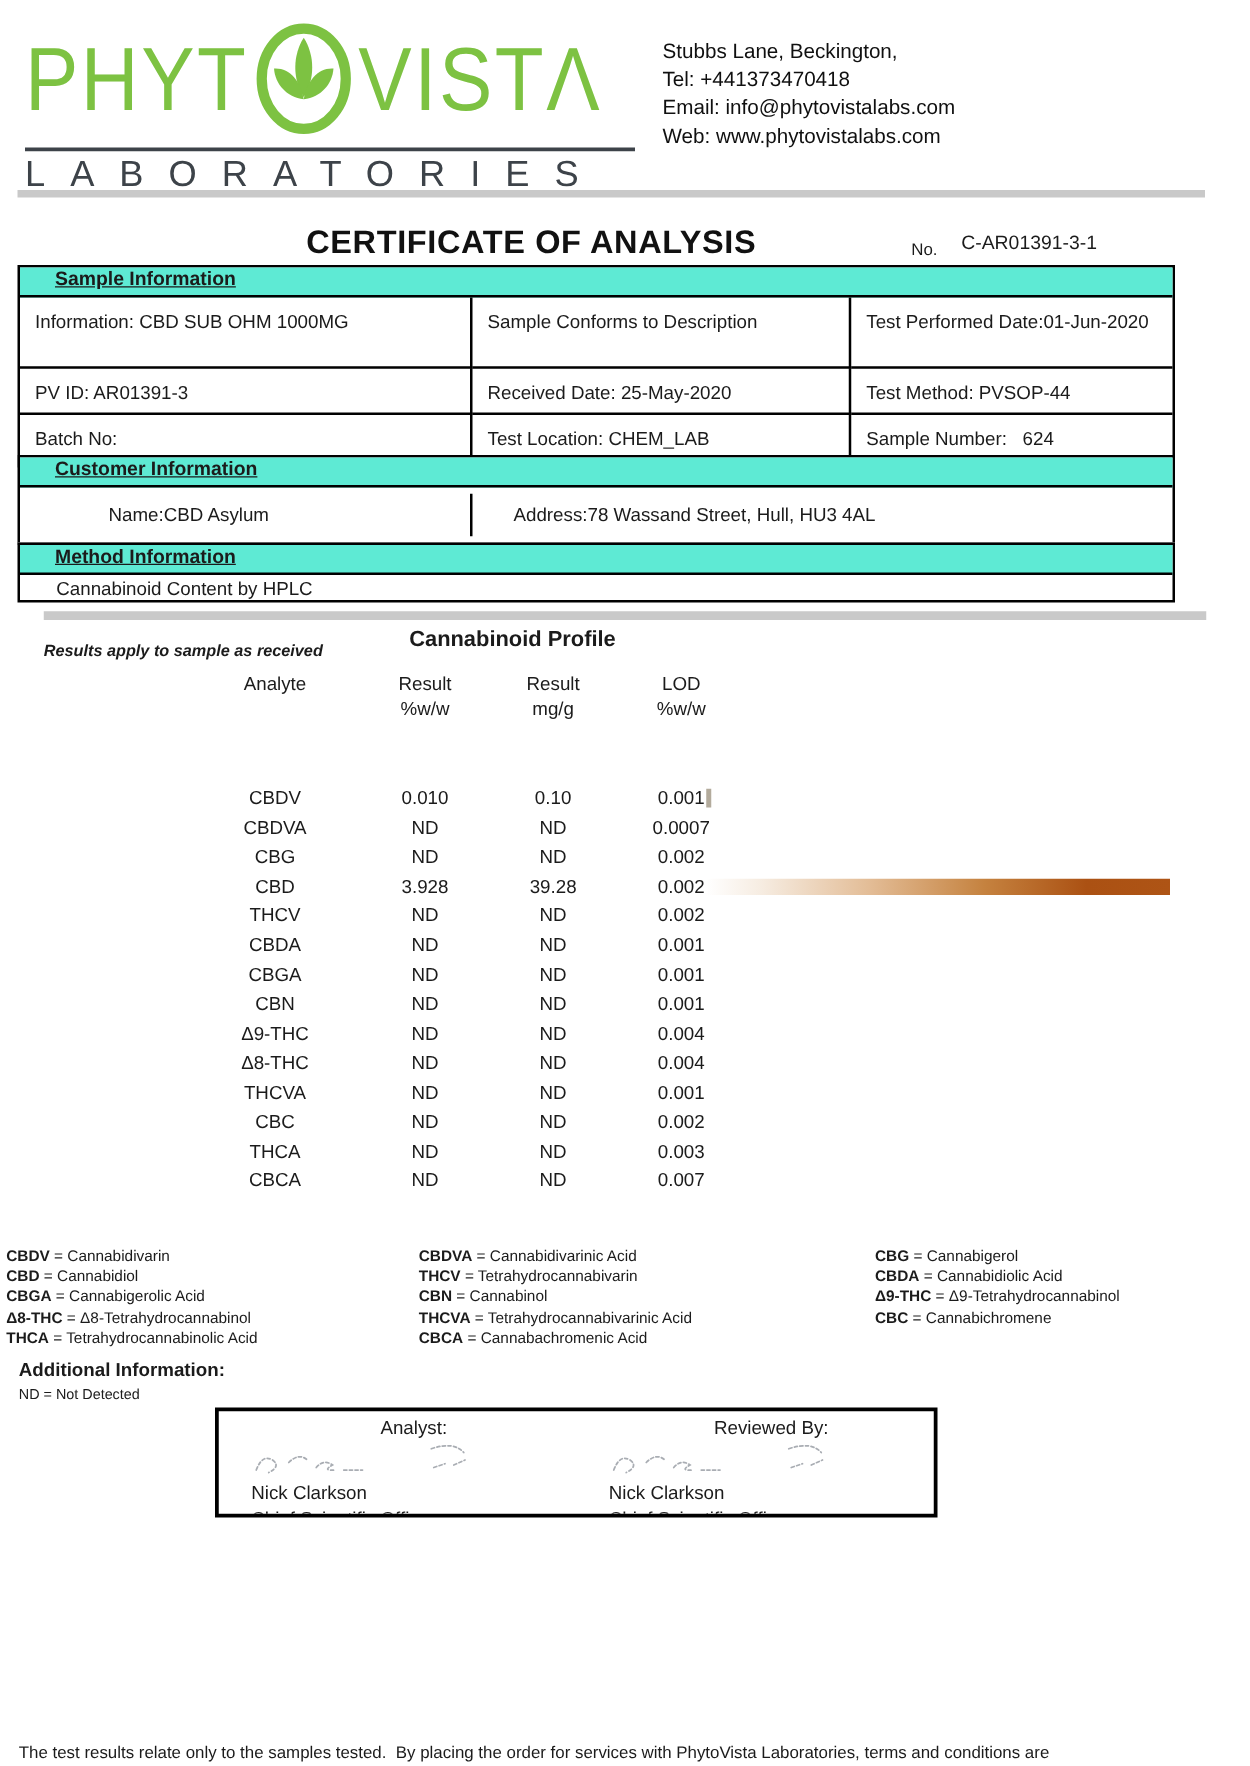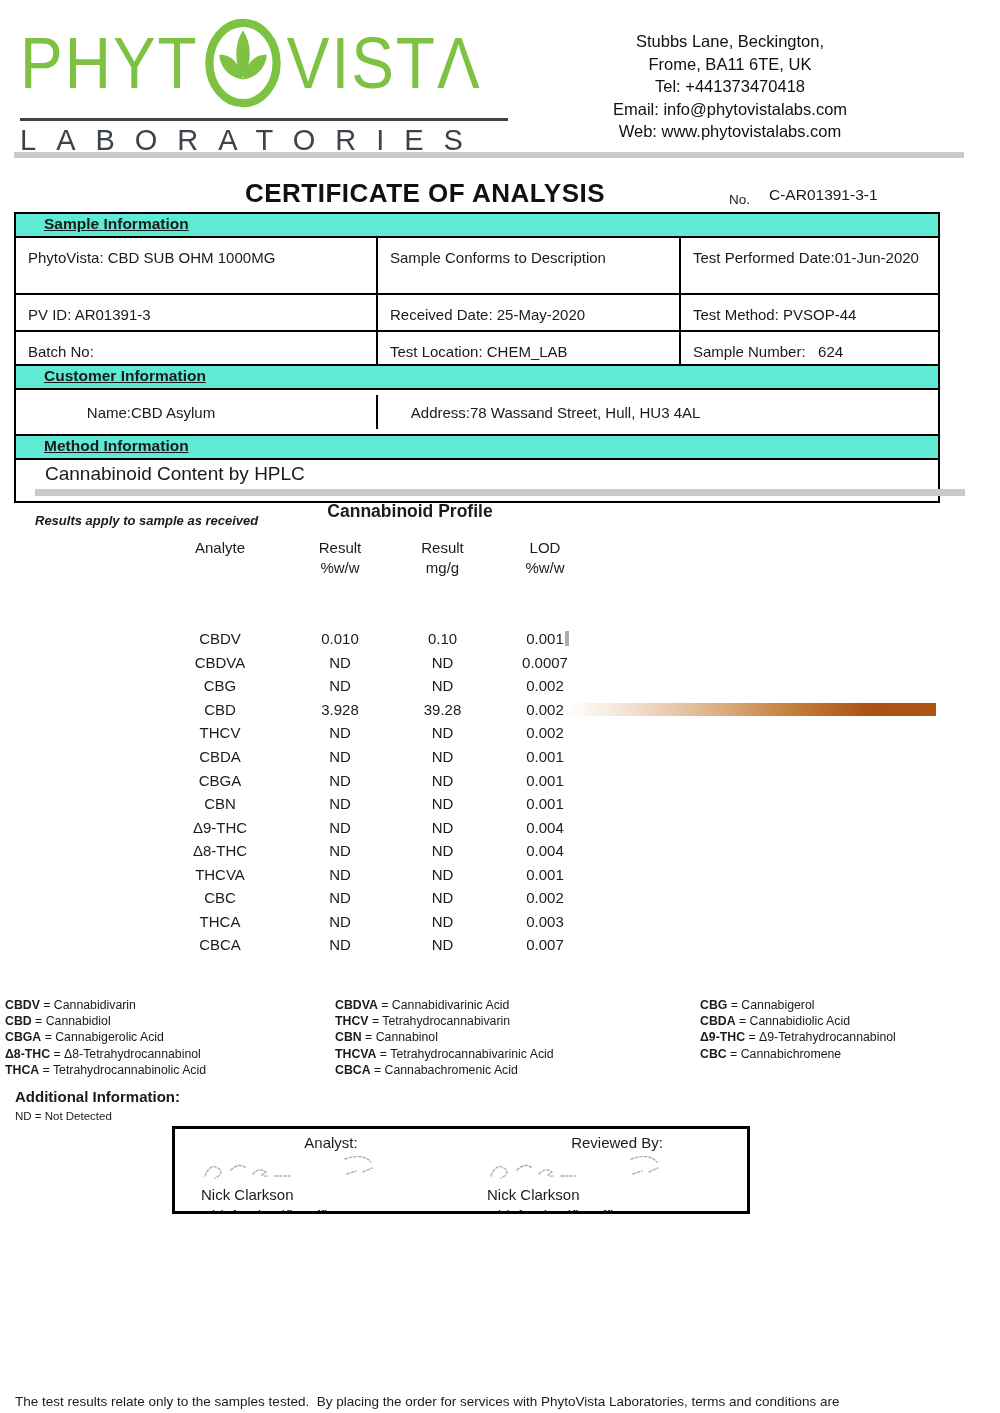--- a/index.html
+++ b/index.html
@@ -10,21 +10,21 @@
   }
   
   .logo-block { position:absolute; left:20px; top:14px; width:492px; }
   .logo-line1 { display:flex; align-items:center; height:98px; }
   .logo-word { color:#7dc242; font-size:64px; font-weight:500; letter-spacing:2px; line-height:1;
                transform:scaleY(1.12); transform-origin:center; }
   .leaf-icon  { width:82px; height:92px; margin:0 3px; }
   .logo-rule  { width:488px; height:3px; background:#3d4349; margin-top:6px; }
   .logo-sub   { color:#3d4349; font-size:29px; font-weight:500; letter-spacing:20px;
                 margin-top:3px; white-space:nowrap; }
-  .contact-block { position:absolute; left:530px; top:30px; width:400px; text-align:center;
+  .contact-block { position:absolute; left:530px; top:30px; width:400px; text-align:left;
                    font-size:16.5px; line-height:22.5px; color:#101010; }
   .gray-bar { position:absolute; background:#c9c9c9; }
   .gray-bar-top { left:14px; top:152px; width:950px; height:6px; }
   
   .page-title { position:absolute; left:0; top:178px; width:850px; text-align:center;
                 font-size:26px; font-weight:700; letter-spacing:.5px; color:#111; }
   .cert-no-label { position:absolute; left:729px; top:192px; font-size:13.5px; }
   .cert-no-value { position:absolute; left:769px; top:186px; font-size:15.5px; }
   
   .sec-box { position:absolute; left:14px; width:926px; border:2.5px solid #000; background:#fff; }
@@ -37,21 +37,21 @@
   .sample-cell { font-size:15px; padding:9px 10px 4px 12px; white-space:pre-wrap; line-height:21px; }
   .sample-cell.colsep { border-right:2.5px solid #000; }
   .sample-cell.rowsep { border-bottom:2.5px solid #000; }
   .r1 { min-height:57px; } .r2 { min-height:37px; } .r3 { min-height:40px; }
   .customer-body { display:flex; align-items:center; height:44px; font-size:15px;text-align:right; }
   .cust-left  { width:360px; display:flex; padding-left:30px; }
   .cust-name-label { width:85px; }
   .cust-divider { width:0; border-left:2px solid #000; height:34px; }
   .cust-right { display:flex; padding-left:14px; }
   .cust-addr-label { width:78px; }
-  .method-body { font-size:19px; padding:3px 8px 16px 29px; }
+  .method-body { font-size:15px; padding:3px 8px 0 29px; }
   .gray-bar-mid { left:35px; top:489px; width:930px; height:6.5px; }
   
   .profile-title { position:absolute; left:0; top:501px; width:820px; text-align:center;
                    font-size:17.5px; font-weight:700; }
   .profile-note  { position:absolute; left:35px; top:513px; font-size:13px; font-weight:700;
                    font-style:italic; }
   .ctable { position:absolute; left:0; top:538px; width:896px; }
   .chead  { display:flex; margin-bottom:49px; }
   .hcell  { font-size:15px; text-align:center; line-height:20px; }
   .c-analyte { width:140px; margin-left:150px; text-align:center; }
@@ -98,36 +98,35 @@
       <path d="M79 46 C64 45 53 58 50 76 C67 74 78 61 79 46 Z" fill="#7dc242"></path>
     </svg>
     <span class="logo-word">VISTΛ</span>
   </div>
   <div class="logo-rule"></div>
   <div class="logo-sub">LABORATORIES</div>
 </div>
 
 <div class="contact-block">
   <div>Stubbs Lane, Beckington,</div>
-  <div>Frome, BA11 6TE, UK</div>
   <div>Tel: +441373470418</div>
   <div>Email: info@phytovistalabs.com</div>
   <div>Web: www.phytovistalabs.com</div>
 </div>
 
 <div class="gray-bar gray-bar-top"></div>
 
 <div class="page-title">CERTIFICATE OF ANALYSIS</div>
 <div class="cert-no-label">No.</div>
 <div class="cert-no-value">C-AR01391-3-1</div>
 
 <div class="sec-box sample-box">
   <div class="sec-head">Sample Information</div>
   <div class="sample-grid">
-    <div class="sample-cell colsep rowsep r1">PhytoVista: CBD SUB OHM 1000MG</div>
+    <div class="sample-cell colsep rowsep r1">Information: CBD SUB OHM 1000MG</div>
     <div class="sample-cell colsep rowsep r1">Sample Conforms to Description</div>
     <div class="sample-cell rowsep r1">Test Performed Date:01-Jun-2020</div>
     <div class="sample-cell colsep rowsep r2">PV ID: AR01391-3</div>
     <div class="sample-cell colsep rowsep r2">Received Date: 25-May-2020</div>
     <div class="sample-cell rowsep r2">Test Method: PVSOP-44</div>
     <div class="sample-cell colsep r3">Batch No:</div>
     <div class="sample-cell colsep r3">Test Location: CHEM_LAB</div>
     <div class="sample-cell r3">Sample Number:   624</div>
   </div>
 </div>

